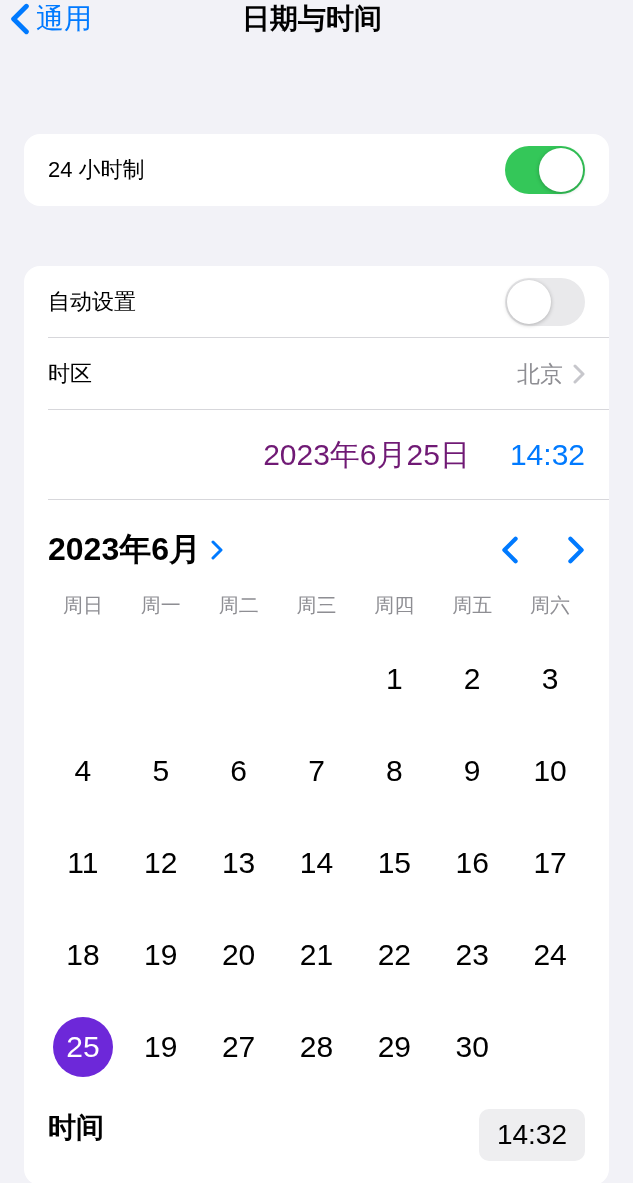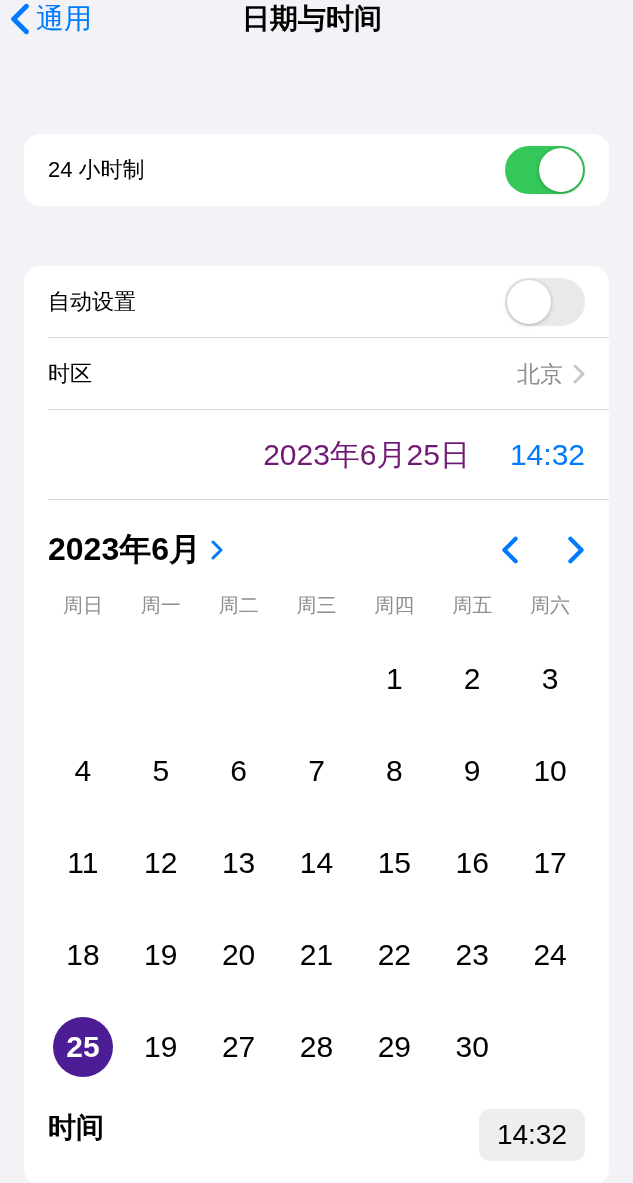--- a/index.html
+++ b/index.html
@@ -207,23 +207,23 @@
     }
     .day-inner {
       width: 60px;
       height: 60px;
       display: flex;
       align-items: center;
       justify-content: center;
       border-radius: 50%;
     }
     .day-cell.selected .day-inner {
-      background: #4c1d95;
+      background: #6d28d9;
       color: #fff;
-      font-weight: 700;
+      font-weight: 400;
     }
     .time-row {
       display: flex;
       align-items: flex-start;
       padding: 8px 24px 24px 24px;
     }
     .time-label {
       font-size: 28px;
       font-weight: 600;
       flex: 1;

